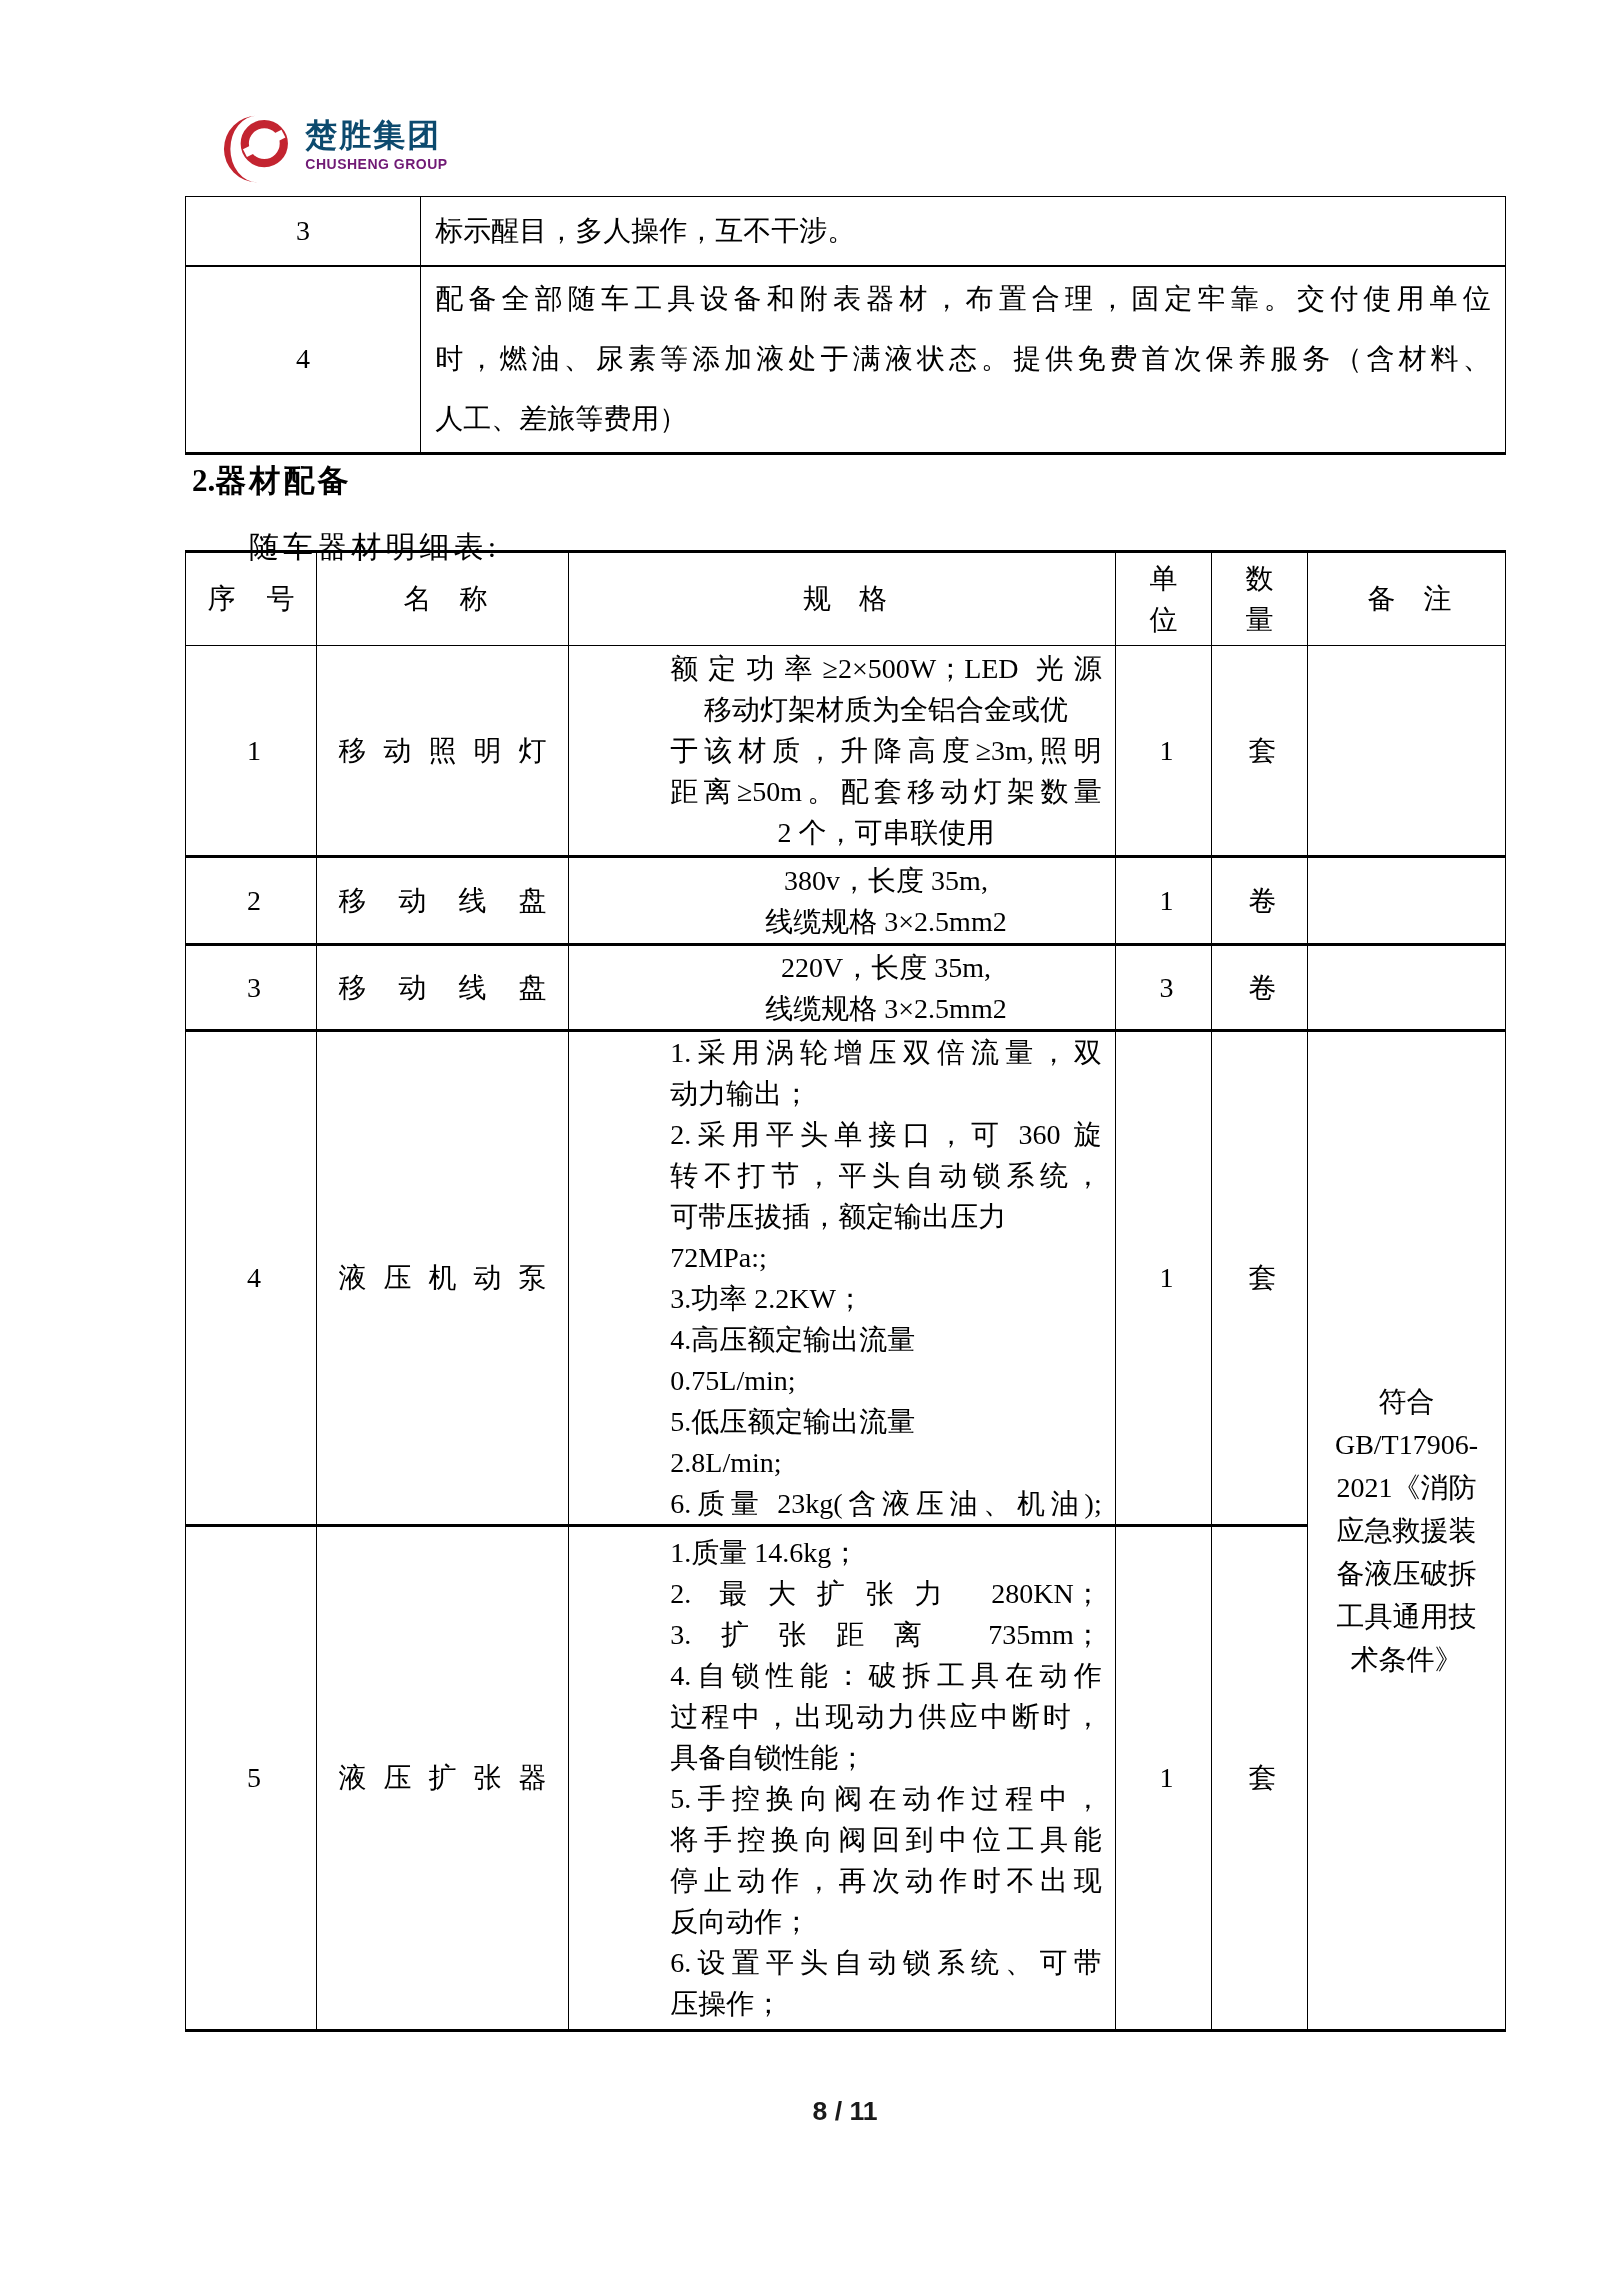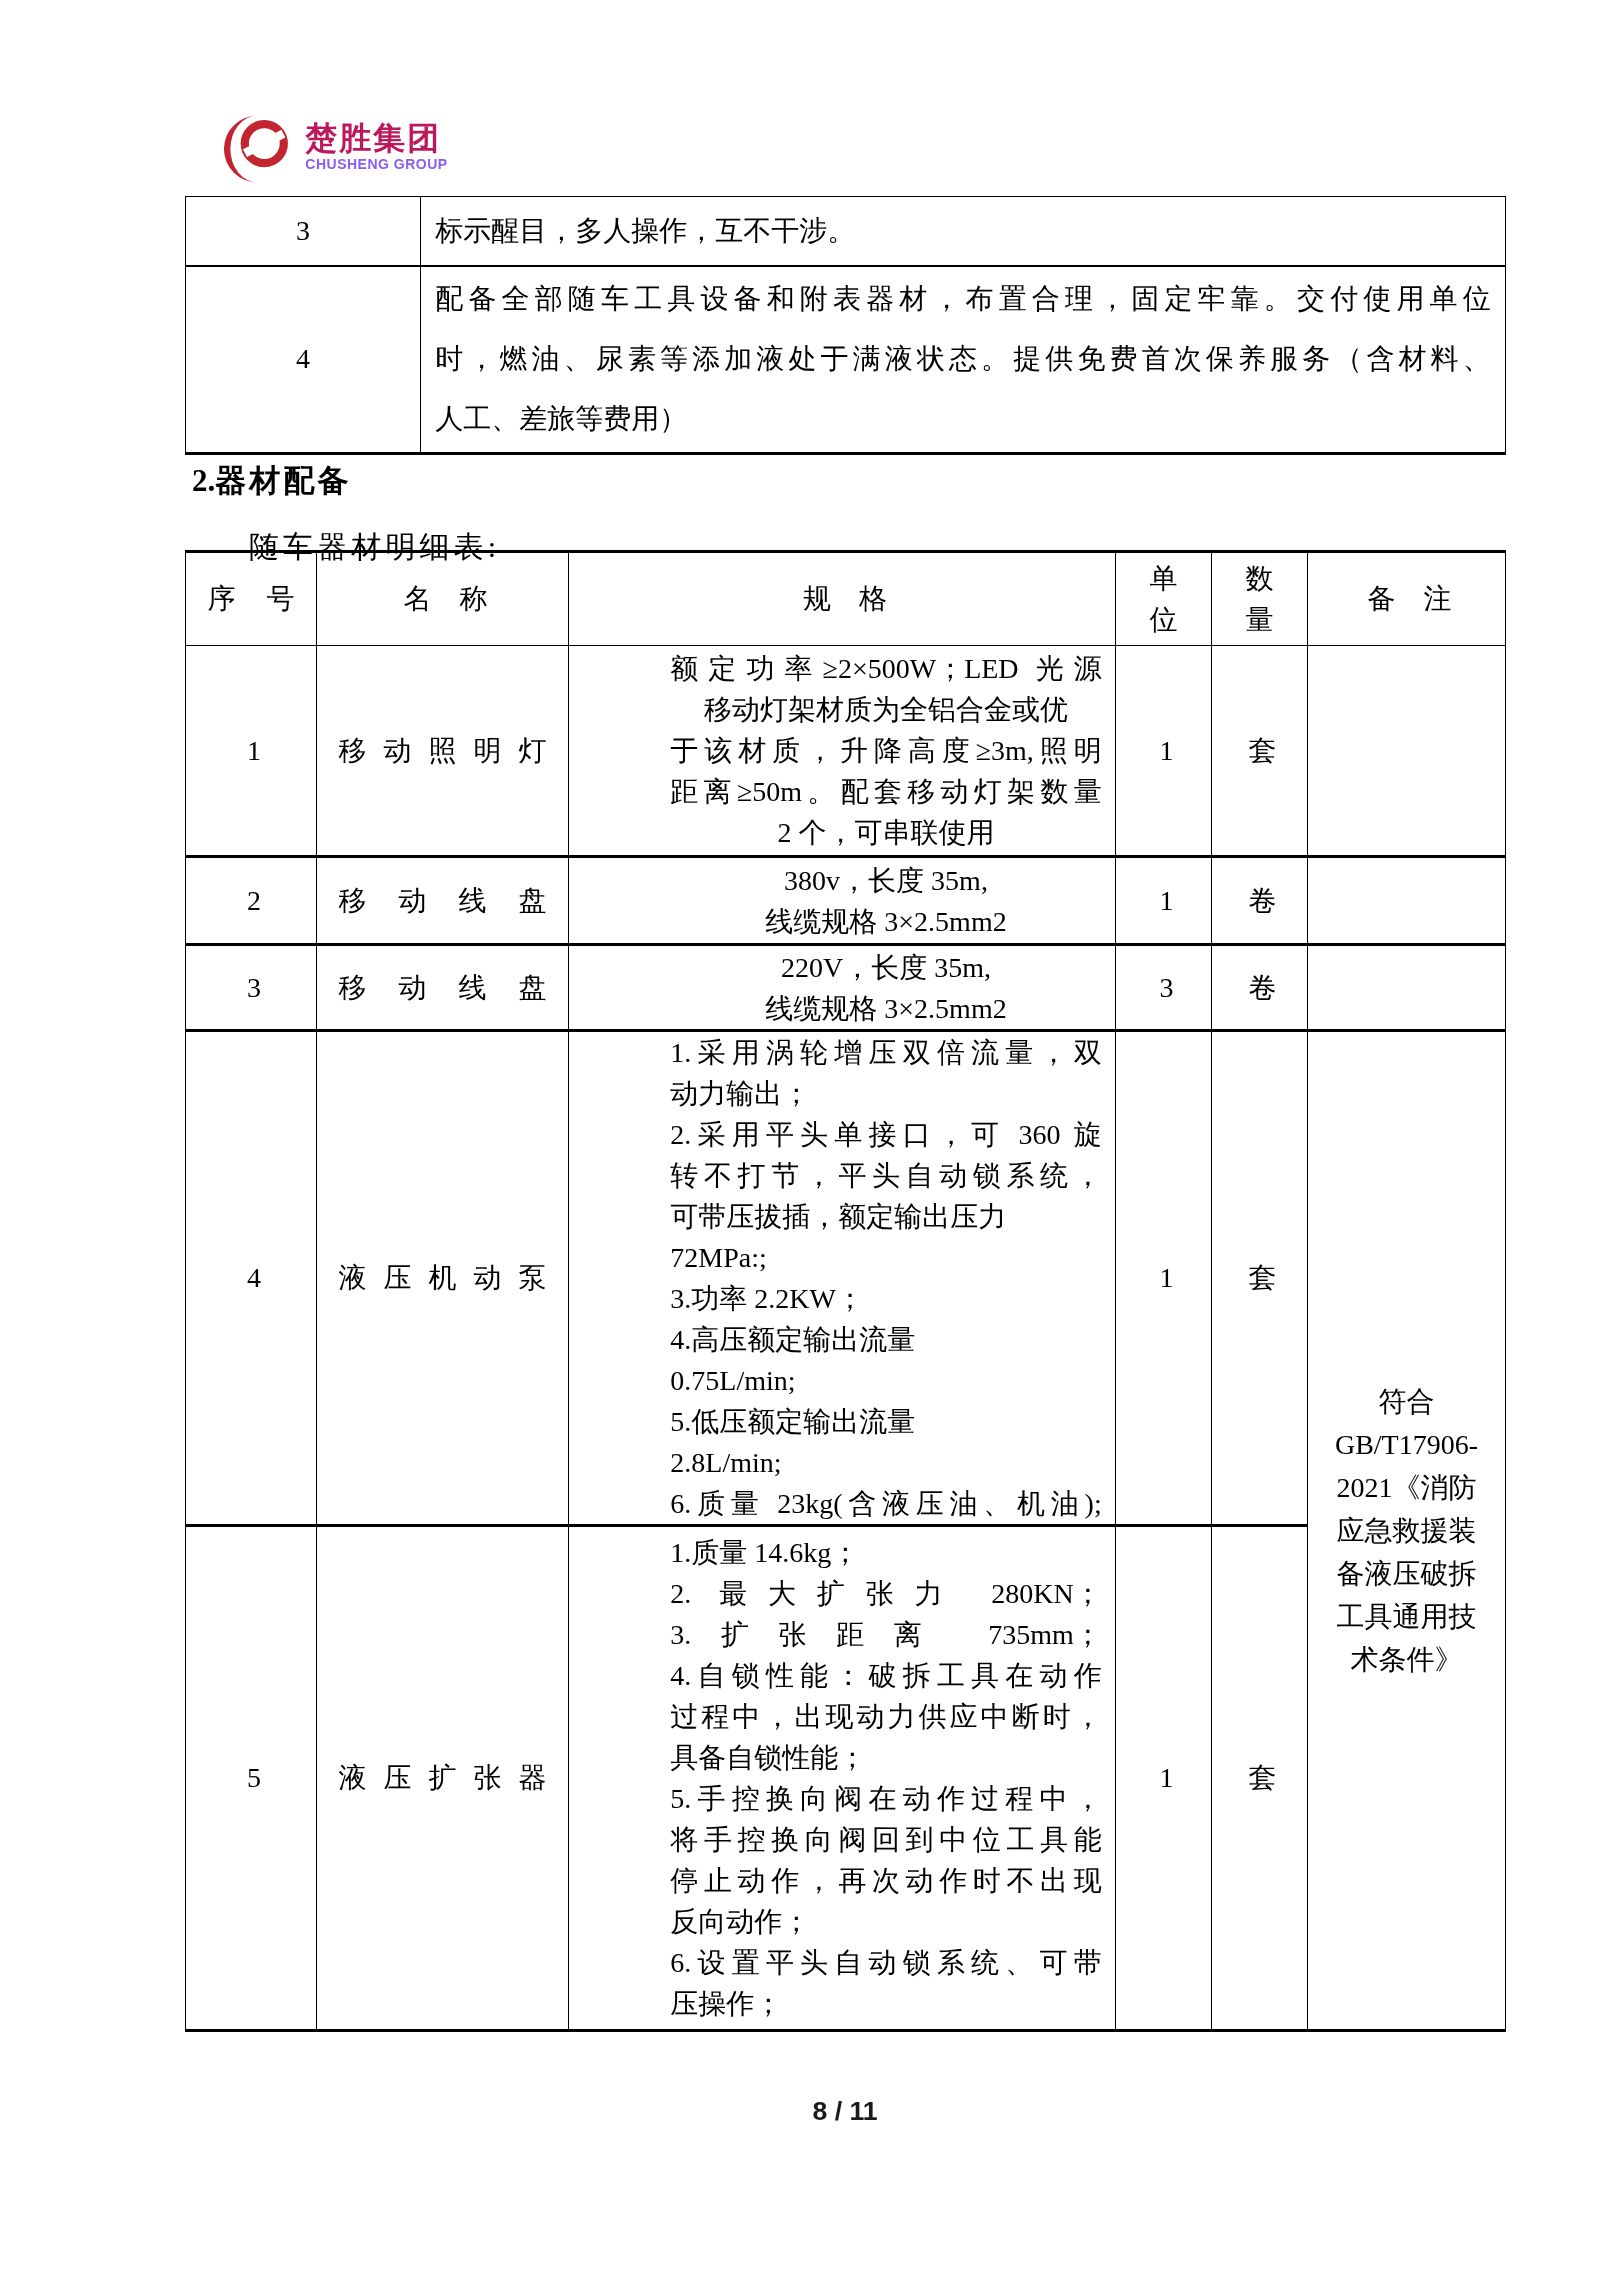--- a/index.html
+++ b/index.html
@@ -7,24 +7,24 @@
     width:1623px;height:2295px;background:#ffffff;position:relative;
     font-family:"Liberation Serif","DejaVu Serif",serif;color:#000;
     overflow:hidden;
   }
   .abs{position:absolute;}
 
   
   .logo{left:217px;top:113px;display:flex;align-items:flex-start;}
   .logo-mark{width:73px;height:72px;flex:0 0 auto;}
   .logo-text{margin-left:15.3px;padding-top:9.2px;}
-  .logo-cn{font-family:Liberation Sans, sans-serif;
-    font-weight:bold;font-size:32px;line-height:32px;letter-spacing:2px;color:#be185d;}
+  .logo-cn{font-family:Liberation Mono, monospace;
+    font-weight:bold;font-size:32px;line-height:32px;letter-spacing:2px;color:#0c4a6e;}
   .logo-en{font-family:"Liberation Sans","DejaVu Sans",sans-serif;
-    font-weight:bold;font-size:14px;line-height:15.3px;letter-spacing:0.5px;color:#8b5cf6;margin-top:3.1px;}
+    font-weight:bold;font-size:14px;line-height:15.3px;letter-spacing:0.5px;color:#701a75;margin-top:3.1px;}
 
   
   table{border-collapse:collapse;table-layout:fixed;}
   td{border:1.5px solid #000;vertical-align:middle;font-size:28px;overflow:hidden;}
 
   .t1{left:185px;top:196px;width:1320px;}
   .t1 td{padding:0;}
   .t1 tr.r3 td{border-bottom-width:2.6px;}
   .t1{border-bottom:3.1px solid #000;}
   .t1 .no-cell{text-align:center;}

